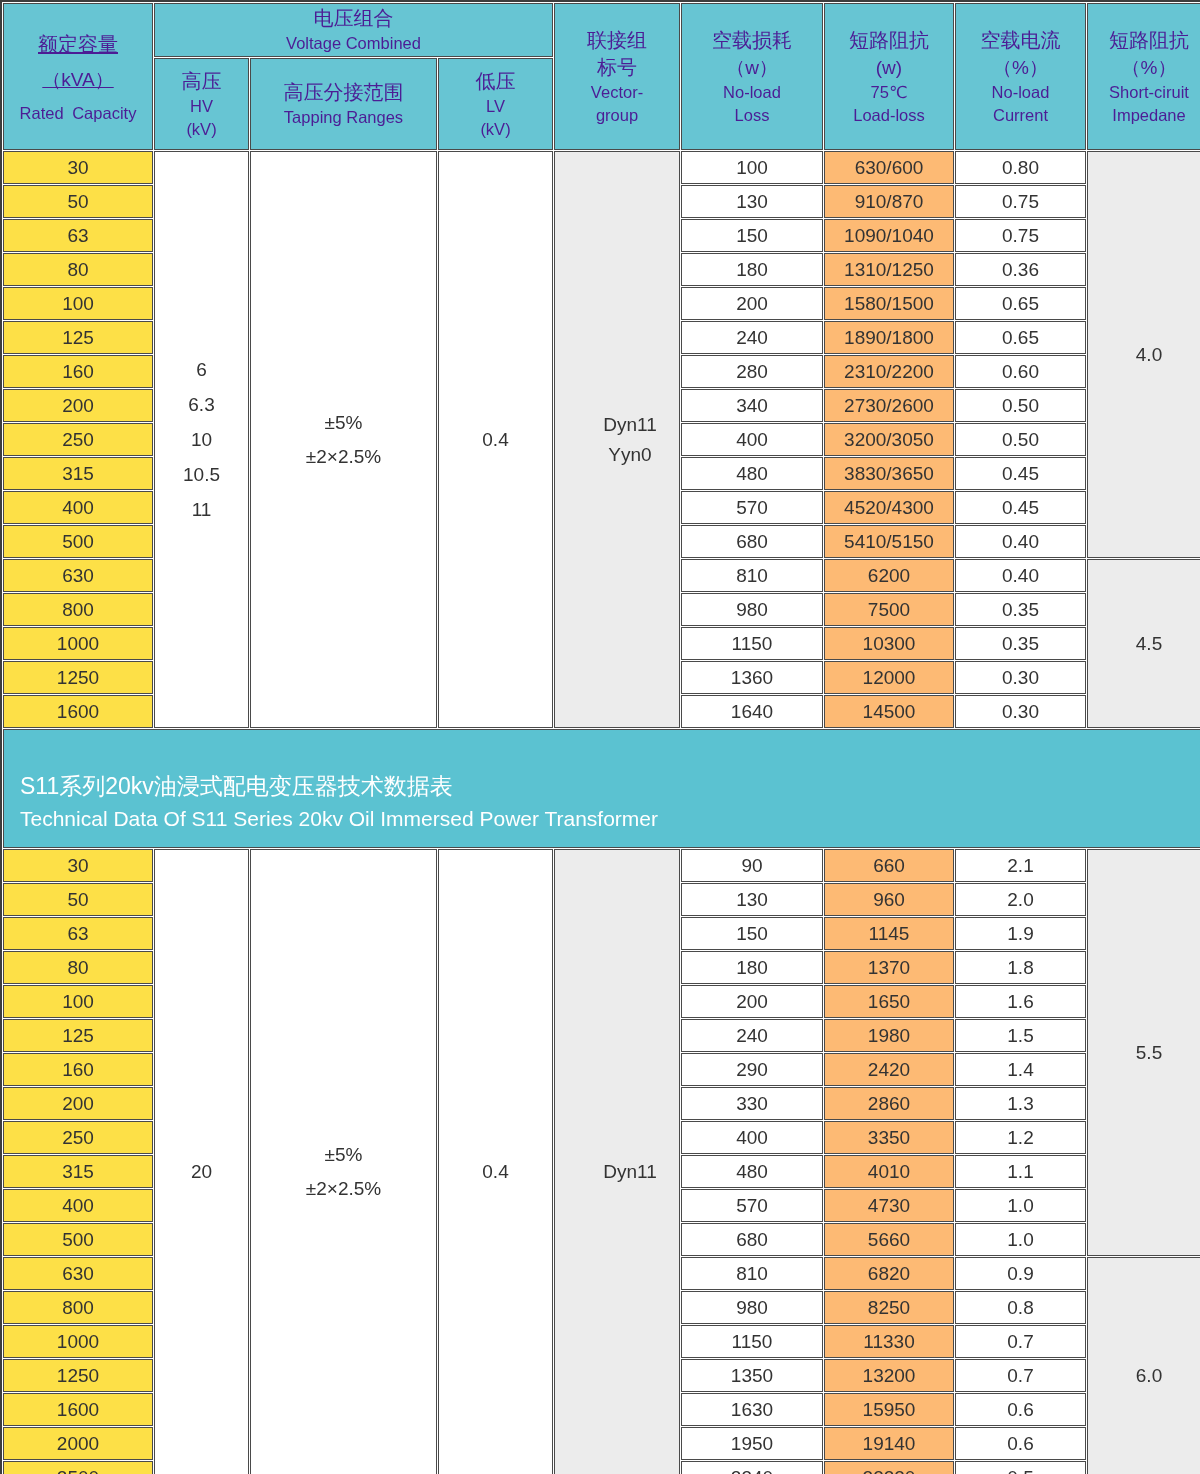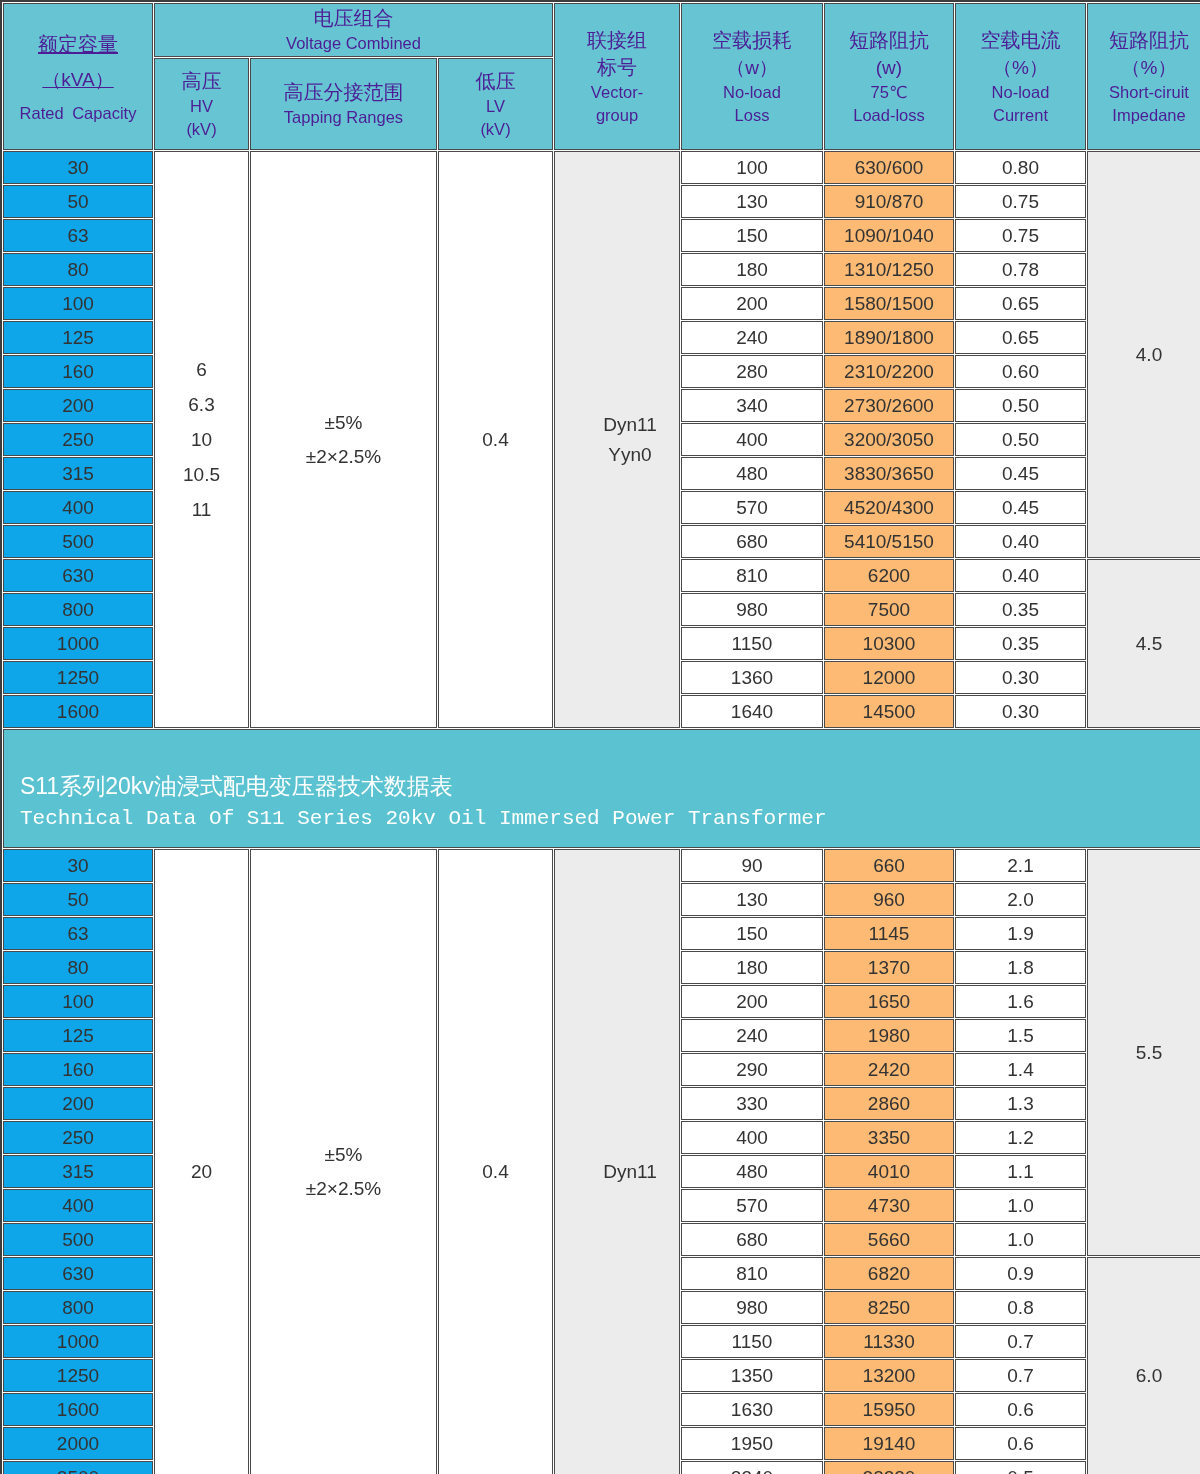--- a/index.html
+++ b/index.html
@@ -12,30 +12,30 @@
   tbody.data-sec{background:#fff;}
   tbody.banner-sec{background:#5bc2d1;}
   .th-cn{font-size:20px;line-height:27px;}
   .th-unit{font-size:19px;line-height:27px;}
   .th-en{font-size:16.5px;line-height:23px;}
   .sp .th-cn,.sp .th-unit{line-height:36px;text-decoration:underline;}
   .sp .th-en{line-height:30px;word-spacing:4px;}
   tr.h1{height:54px;}
   tr.h2{height:92px;}
   td{font-size:19px;height:31px;}
-  td.col-cap{background:#0ea5e9;}
+  td.col-cap{background:#fde047;}
   td.col-ll{background:#fdba74;}
   td.col-vec{background:#ececec;}
   td.col-imp{background:#ececec;font-size:19px;}
   td.col-hv .line{line-height:35px;}
   td.col-tap .line{line-height:34px;}
   td.col-vec .line{line-height:30px;padding-left:26px;}
   td.banner{background:#5bc2d1;color:#fff;text-align:left;padding:10px 10px 12px 16px;height:auto;}
   .banner-cn{font-size:23px;line-height:34px;margin-top:29px;}
-  .banner-en{font-size:21px;line-height:32px;font-family:Liberation Mono, monospace;}
+  .banner-en{font-size:21px;line-height:32px;}
 </style>
 </head>
 <body>
 
 <div class="outer">
 <table>
   <colgroup>
     <col style="width:150px">
         <col style="width:95px">
         <col style="width:187px">
@@ -174,21 +174,21 @@
           <td class="col-cap">
             <div class="line">80</div>
           </td>
           <td class="col-nll">
             <div class="line">180</div>
           </td>
           <td class="col-ll">
             <div class="line">1310/1250</div>
           </td>
           <td class="col-cur">
-            <div class="line">0.78</div>
+            <div class="line">0.36</div>
           </td>
         </tr>
         <tr>
           <td class="col-cap">
             <div class="line">100</div>
           </td>
           <td class="col-nll">
             <div class="line">200</div>
           </td>
           <td class="col-ll">

